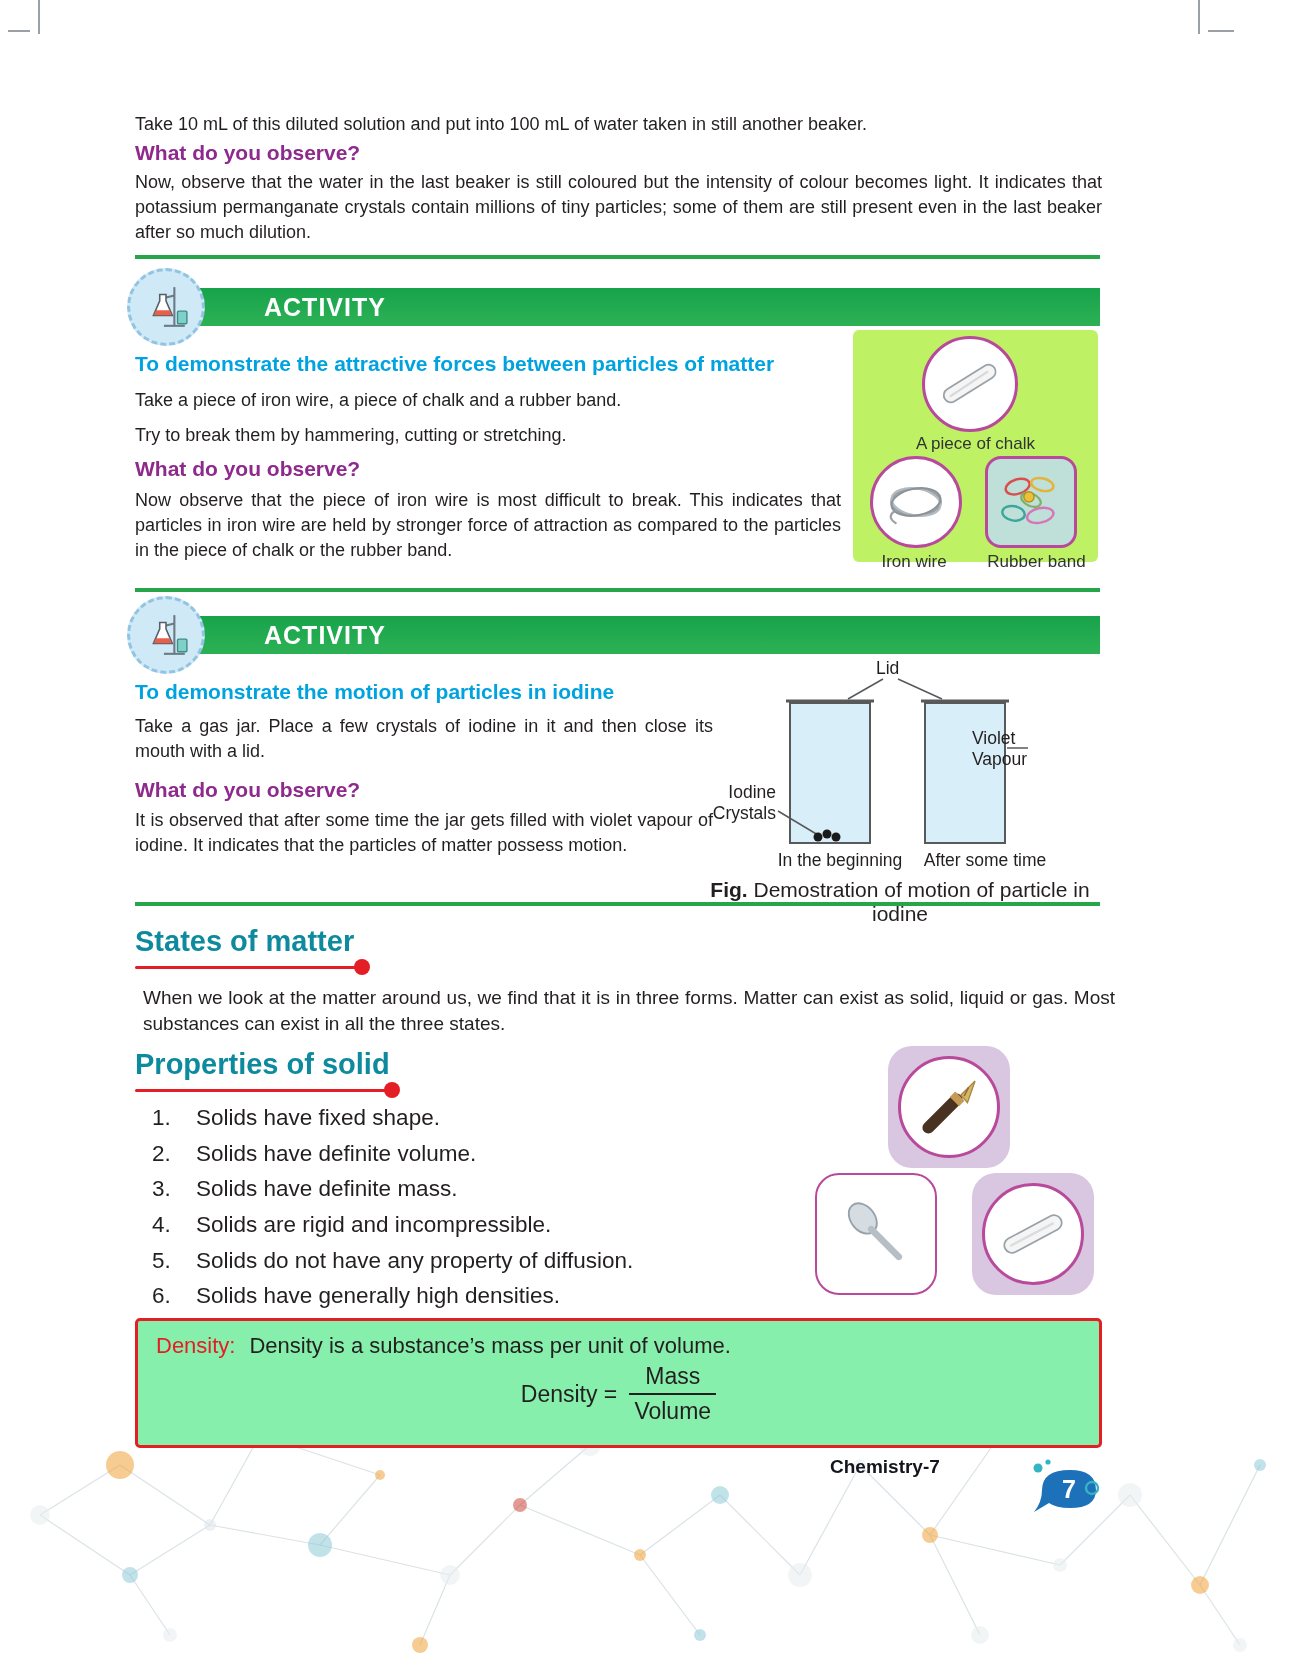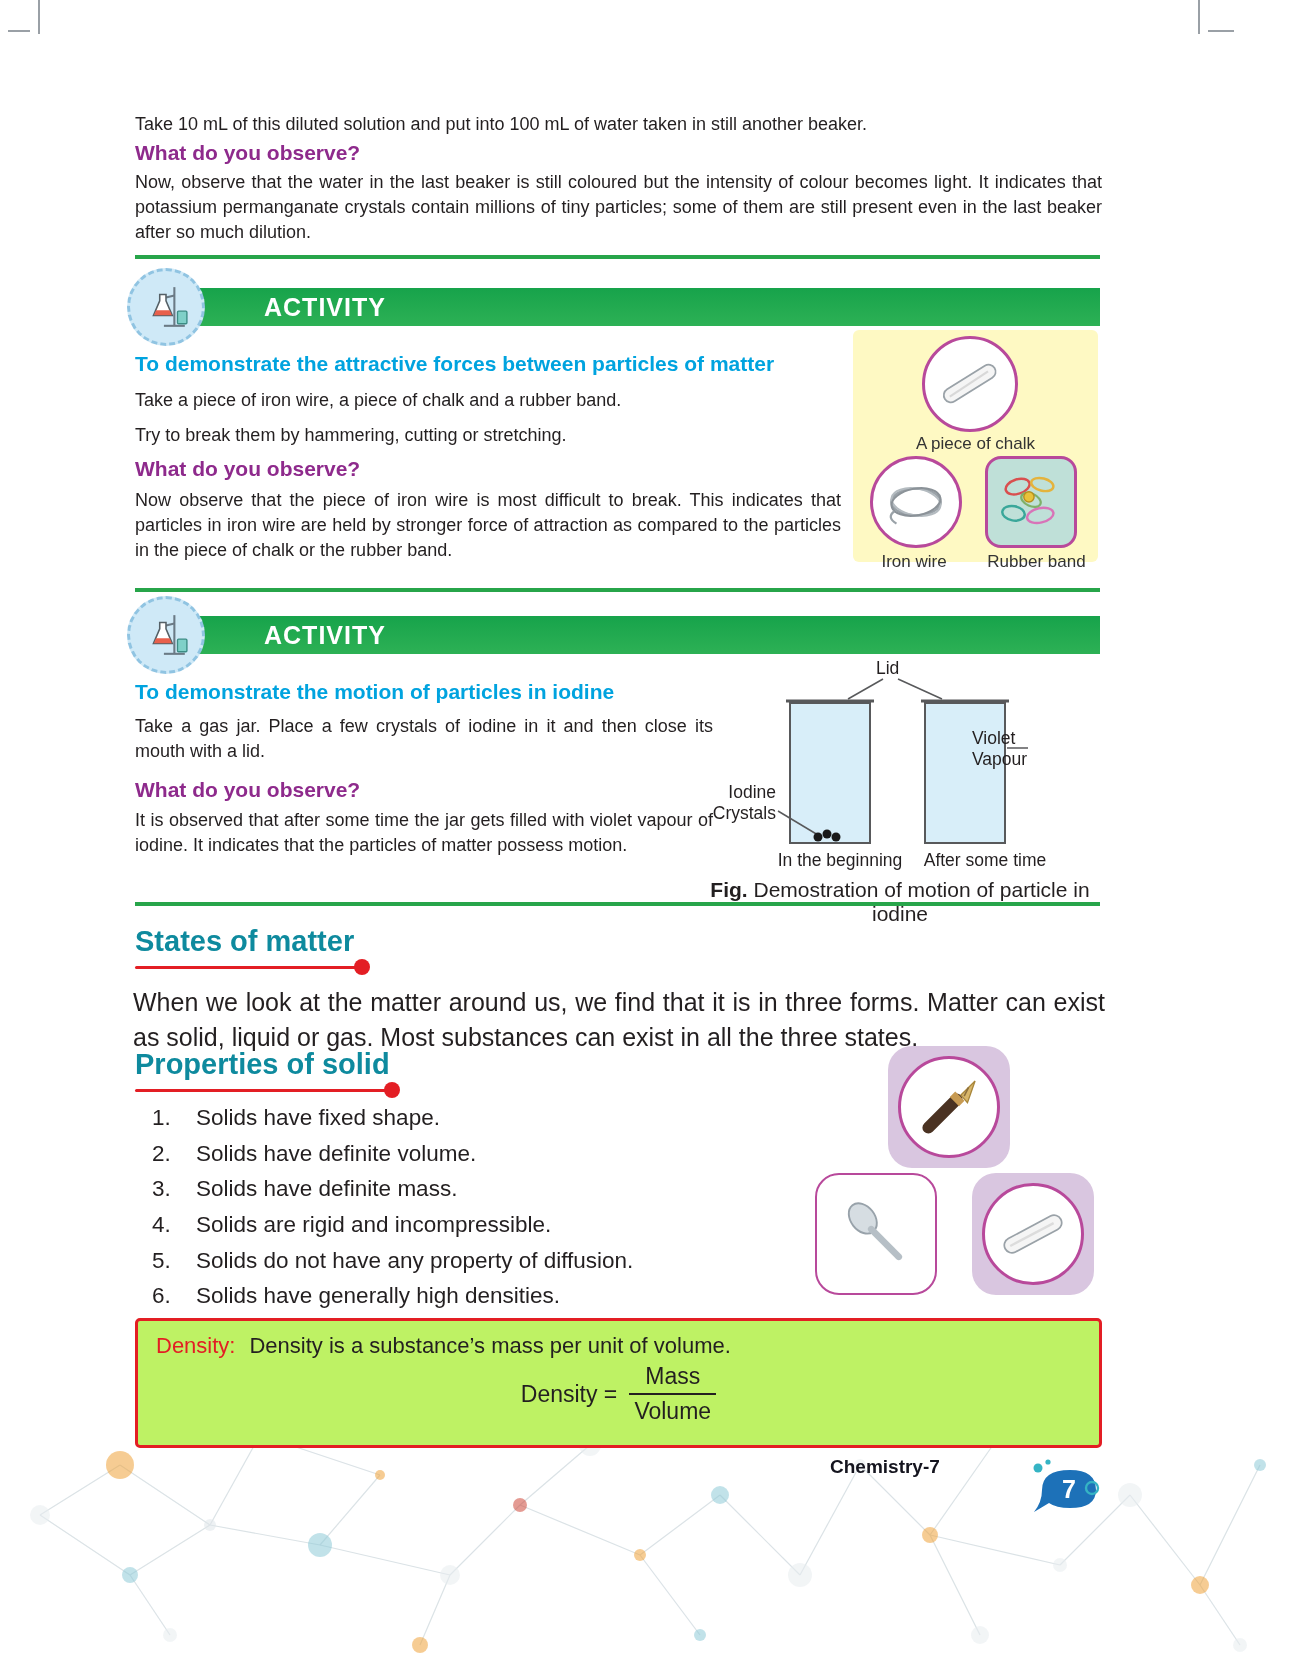--- a/index.html
+++ b/index.html
@@ -10,34 +10,34 @@
   .content { left:0; top:0; width:1308px; height:1668px; z-index:1; }
   .body-text { font-size:18px; line-height:1.38; color:#231f20; }
   .justify { text-align:justify; }
   .q-purple { font-size:21px; font-weight:bold; color:#8e2a8c; }
   .cyan-h { font-size:21px; font-weight:bold; color:#00a3df; }
   .green-rule { height:4px; background:#27a54a; }
   .activity-bar { background:linear-gradient(180deg,#17a34b,#2db155); display:flex; align-items:center; padding-left:34px; }
   .activity-bar span { color:#ffffff; font-weight:bold; font-size:25px; letter-spacing:1px;margin-left:44px; }
   .activity-icon { width:78px; height:78px; border-radius:50%; background:#cfe9f7;
                    border:3px dashed #90c4e2; display:flex; align-items:center; justify-content:center; }
-  .lavender-panel { background:#fef9c3; border-radius:6px; }
+  .lavender-panel { background:#bef264; border-radius:6px; }
   .img-circle { background:#ffffff; border:3px solid #b8499b; border-radius:50%;
                 display:flex; align-items:center; justify-content:center; }
   .panel-label { font-size:17px; color:#333333; text-align:center; }
   .section-h { font-size:29px; font-weight:bold; color:#0e8a9e; }
   .red-line { height:3px; background:#e31e24; border-radius:2px; }
   .red-dot { width:16px; height:16px; background:#e31e24; border-radius:50%; }
   ol.props { list-style:none; }
   ol.props li { font-size:22.5px; line-height:1.25; margin-bottom:7.5px; display:flex; color:#231f20; }
   ol.props li .num { width:44px; flex:0 0 44px; }
   .tile-lav { background:#d9c6e0; border-radius:24px; display:flex; align-items:center; justify-content:center; }
   .tile-white { background:#ffffff; border:2.5px solid #b8499b; border-radius:24px;
                 display:flex; align-items:center; justify-content:center; }
-  .density-box { border:3px solid #e31e24; border-radius:5px; background:#bef264; padding:12px 18px; }
+  .density-box { border:3px solid #e31e24; border-radius:5px; background:#86efac; padding:12px 18px; }
   .density-line { font-size:22px; }
   .density-label { color:#e31e24; margin-right:14px; }
   .formula-row { display:flex; justify-content:center; align-items:center; gap:12px; font-size:23px; margin-top:4px; }
   .frac { display:inline-flex; flex-direction:column; align-items:center; }
   .frac .fnum { padding:0 16px 3px; border-bottom:2px solid #231f20; }
   .frac .fden { padding-top:3px; }
   .diag-label { font-size:17.5px; color:#231f20; line-height:1.2; }
   .fig-caption { font-size:21px; color:#231f20; text-align:center; }
   .crop { background:#9aa0a6; }
   .footer-book { font-size:19px; font-weight:bold; color:#14141e; }
@@ -207,21 +207,21 @@
     <div class="abs diag-label" style="left:915px; top:850px; width:140px; text-align:center;">After some time</div>
     <div class="abs fig-caption" style="left:700px; top:878px; width:400px;">
       <span style="font-weight:bold;">Fig.</span><span> Demostration of motion of particle in iodine</span>
     </div>
 
     <div class="abs green-rule" style="left:135px; top:902px; width:965px;"></div>
 
     <div class="abs section-h" style="left:135px; top:925px;">States of matter</div>
     <div class="abs red-line" style="left:135px; top:966px; width:222px;"></div>
     <div class="abs red-dot" style="left:354px; top:959px;"></div>
-    <div class="abs body-text justify" style="left:133px; top:985px; width:972px; font-size:25px;">When we look at the matter around us, we find that it is in three forms. Matter can exist as solid, liquid or gas. Most substances can exist in all the three states.</div>
+    <div class="abs body-text justify" style="left:143px; top:985px; width:972px; font-size:19px;">When we look at the matter around us, we find that it is in three forms. Matter can exist as solid, liquid or gas. Most substances can exist in all the three states.</div>
 
     <div class="abs section-h" style="left:135px; top:1048px;">Properties of solid</div>
     <div class="abs red-line" style="left:135px; top:1089px; width:252px;"></div>
     <div class="abs red-dot" style="left:384px; top:1082px;"></div>
 
     <ol class="props abs" style="left:152px; top:1104px; width:640px;">
       <li>
           <span class="num">1.</span>
           <span>Solids have fixed shape.</span>
         </li>

